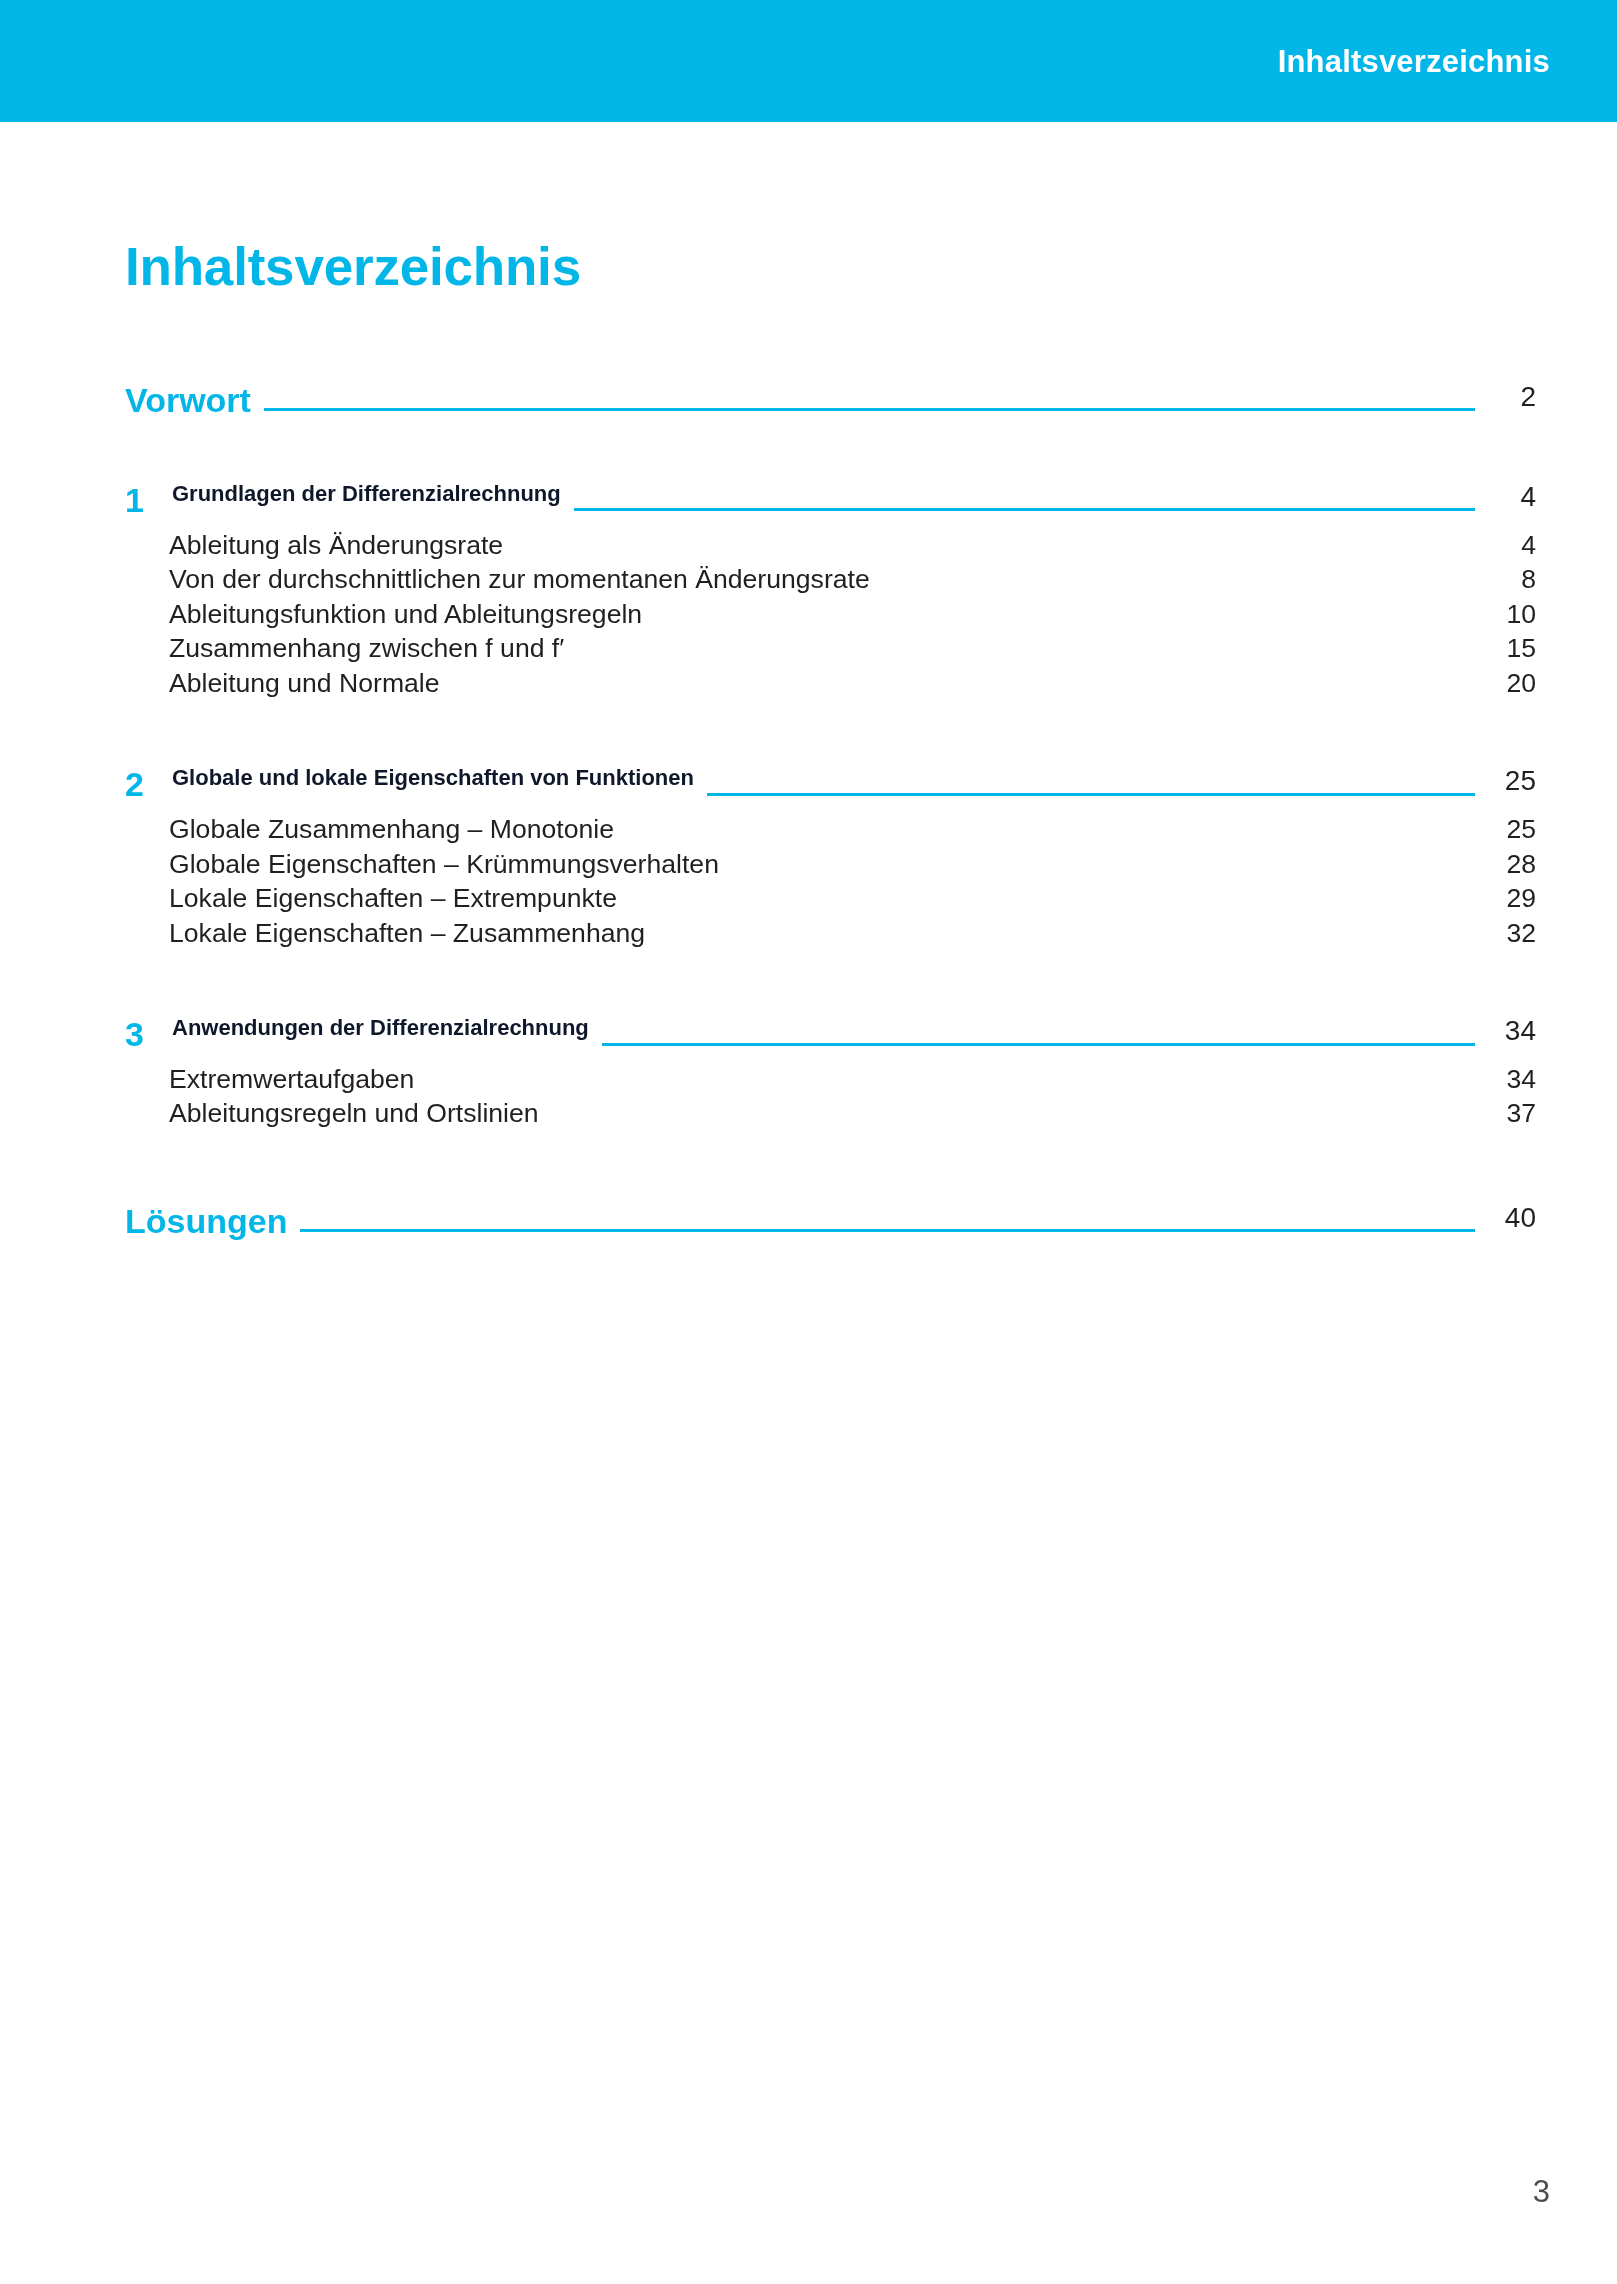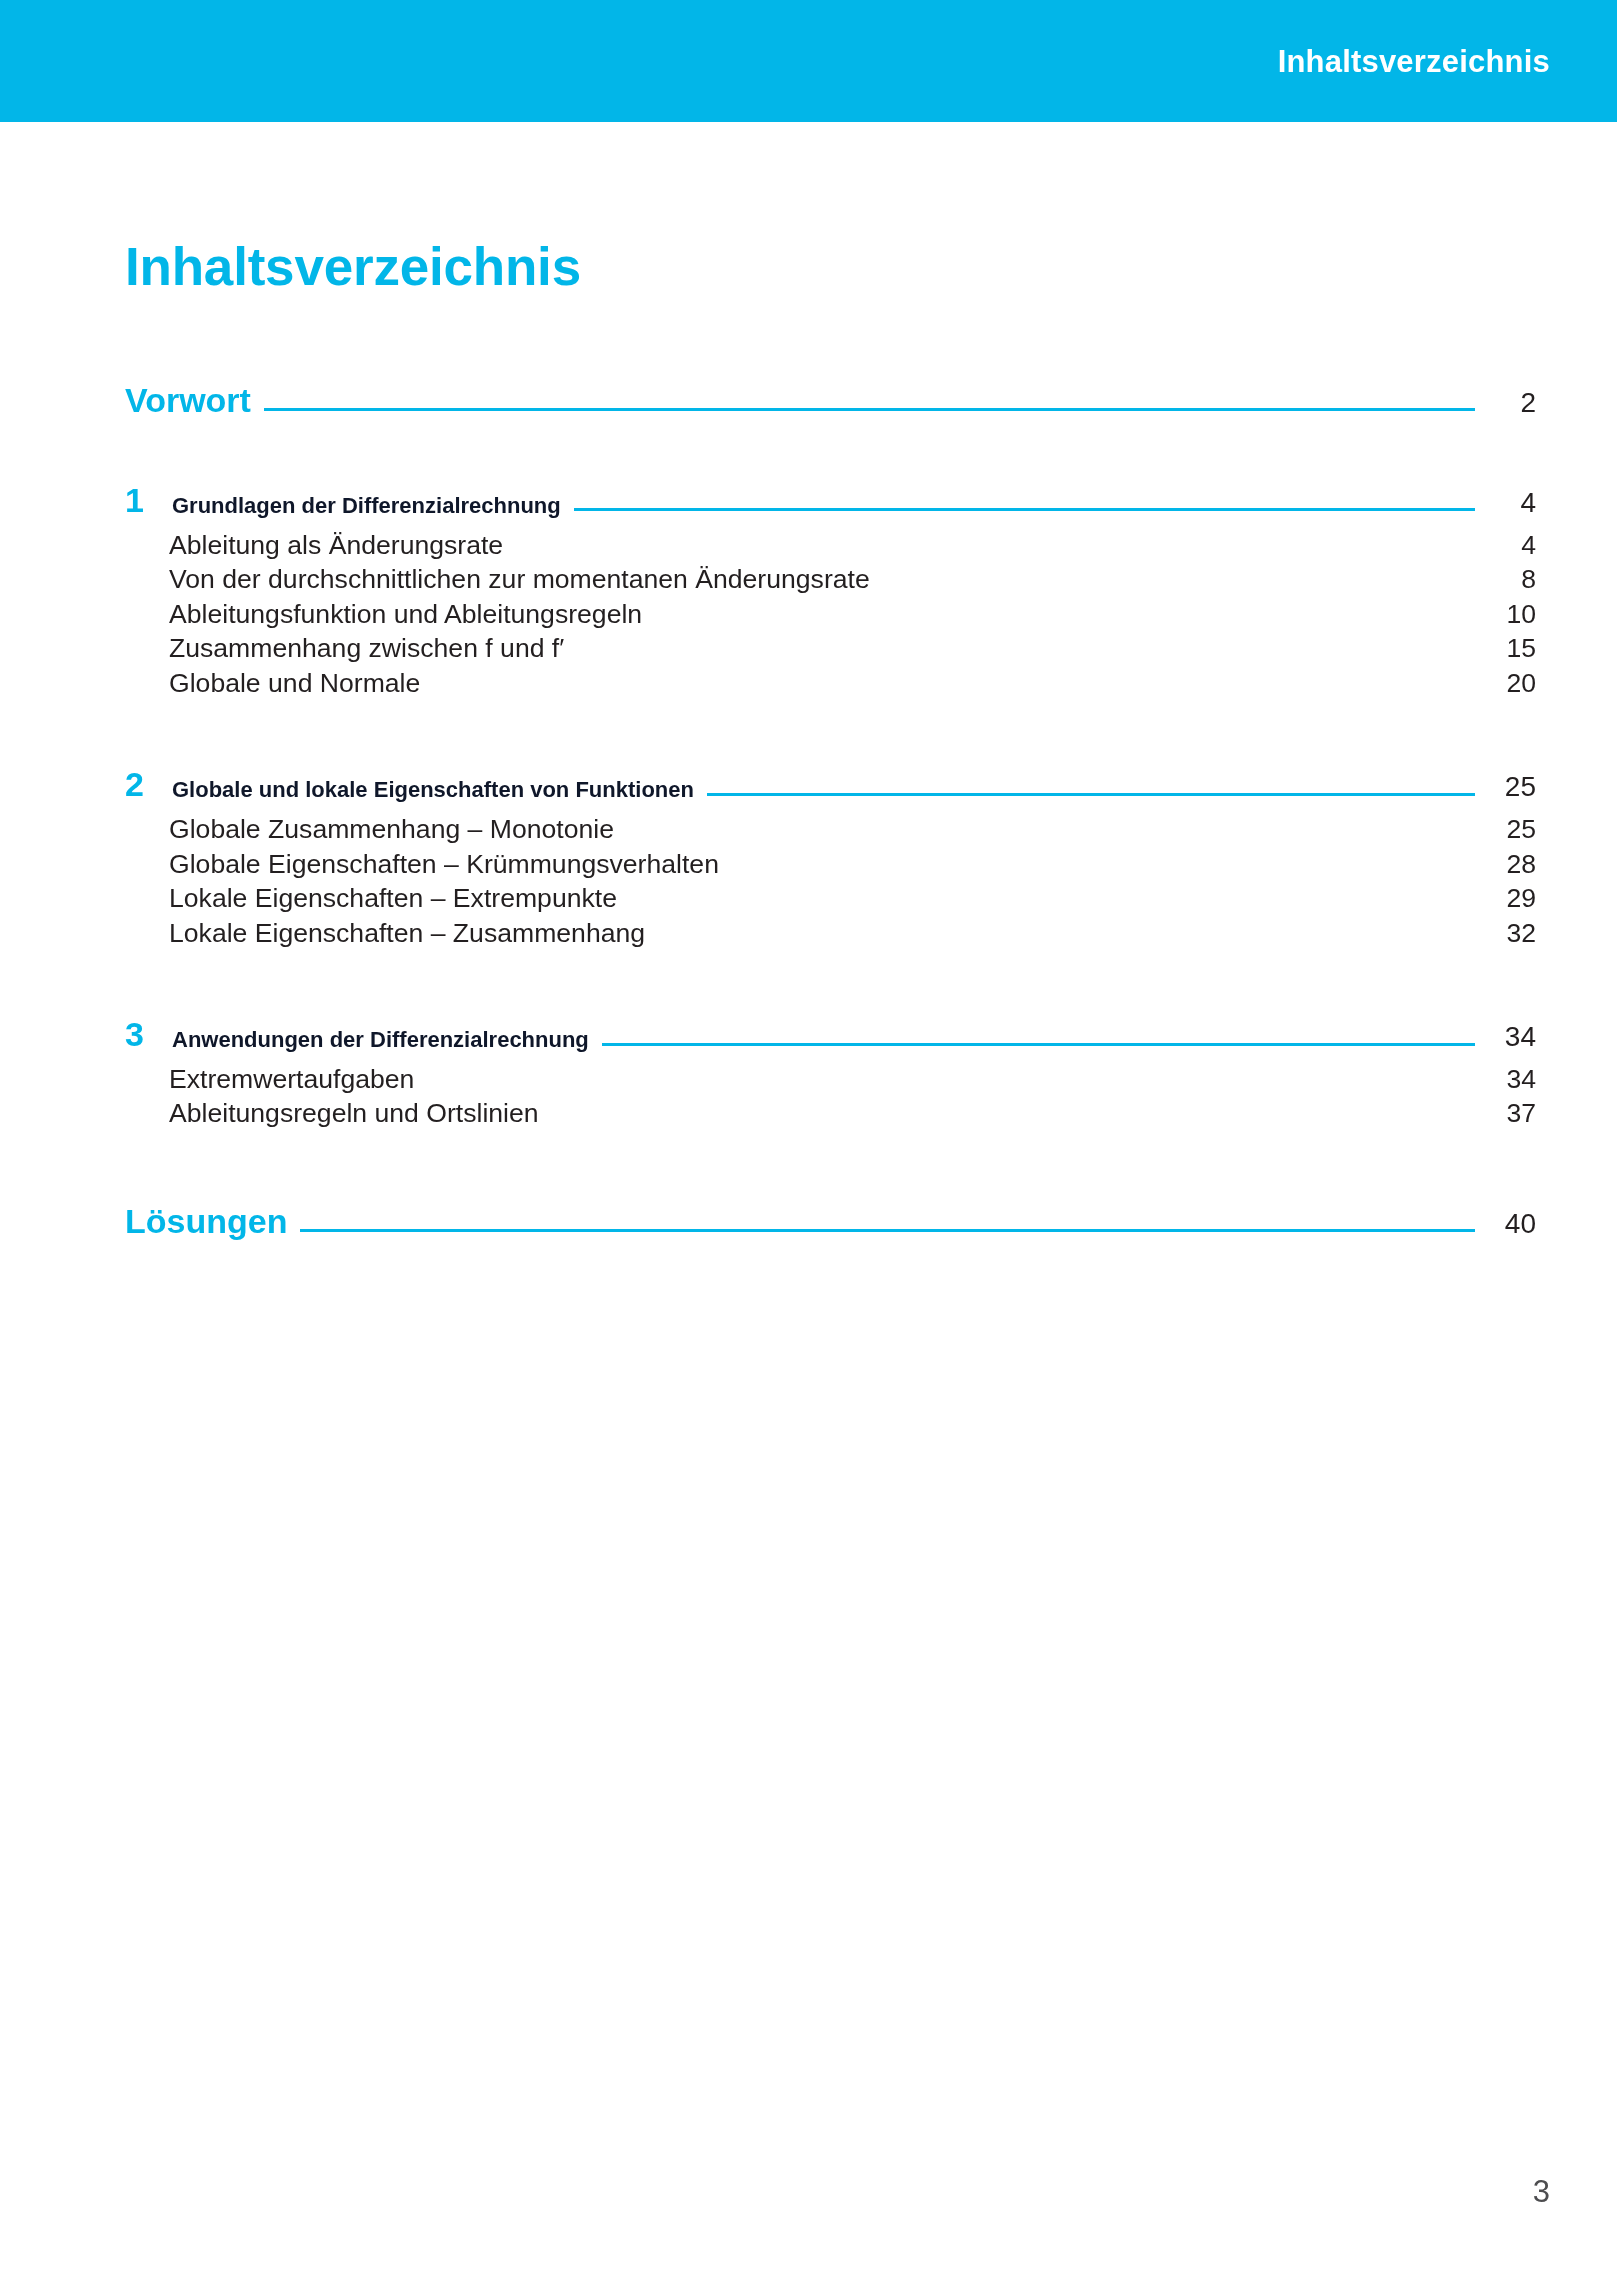--- a/index.html
+++ b/index.html
@@ -57,21 +57,21 @@
     font-size: 53px;
     font-weight: bold;
     line-height: 1;
     margin: 0 0 90px 0;
     letter-spacing: -0.2px;
   }
 
   
   .toc-row {
     display: flex;
-    align-items: flex-end;
+    align-items: flex-start;
     width: 100%;
   }
 
   .toc-leader {
     flex: 1 1 auto;
     min-width: 14.5px;
     position: relative;
     height: 0.8px;
     margin: 0 11.3px 0 13px;
     align-self: flex-end;
@@ -197,21 +197,21 @@
       <span class="toc-label">Ableitungsfunktion und Ableitungsregeln</span>
       <span class="sub-spacer"></span>
       <span class="toc-page">10</span>
     </div>
     <div class="sub-row">
       <span class="toc-label">Zusammenhang zwischen f und f′</span>
       <span class="sub-spacer"></span>
       <span class="toc-page">15</span>
     </div>
     <div class="sub-row">
-      <span class="toc-label">Globale und Normale</span>
+      <span class="toc-label">Ableitung und Normale</span>
       <span class="sub-spacer"></span>
       <span class="toc-page">20</span>
     </div>
 
     <div class="gap-between-chapters"></div>
 
     <div class="toc-row chapter-head">
       <span class="chapter-num">2</span>
       <span class="toc-label">Globale und lokale Eigenschaften von Funktionen</span>
       <span class="toc-leader"></span>

